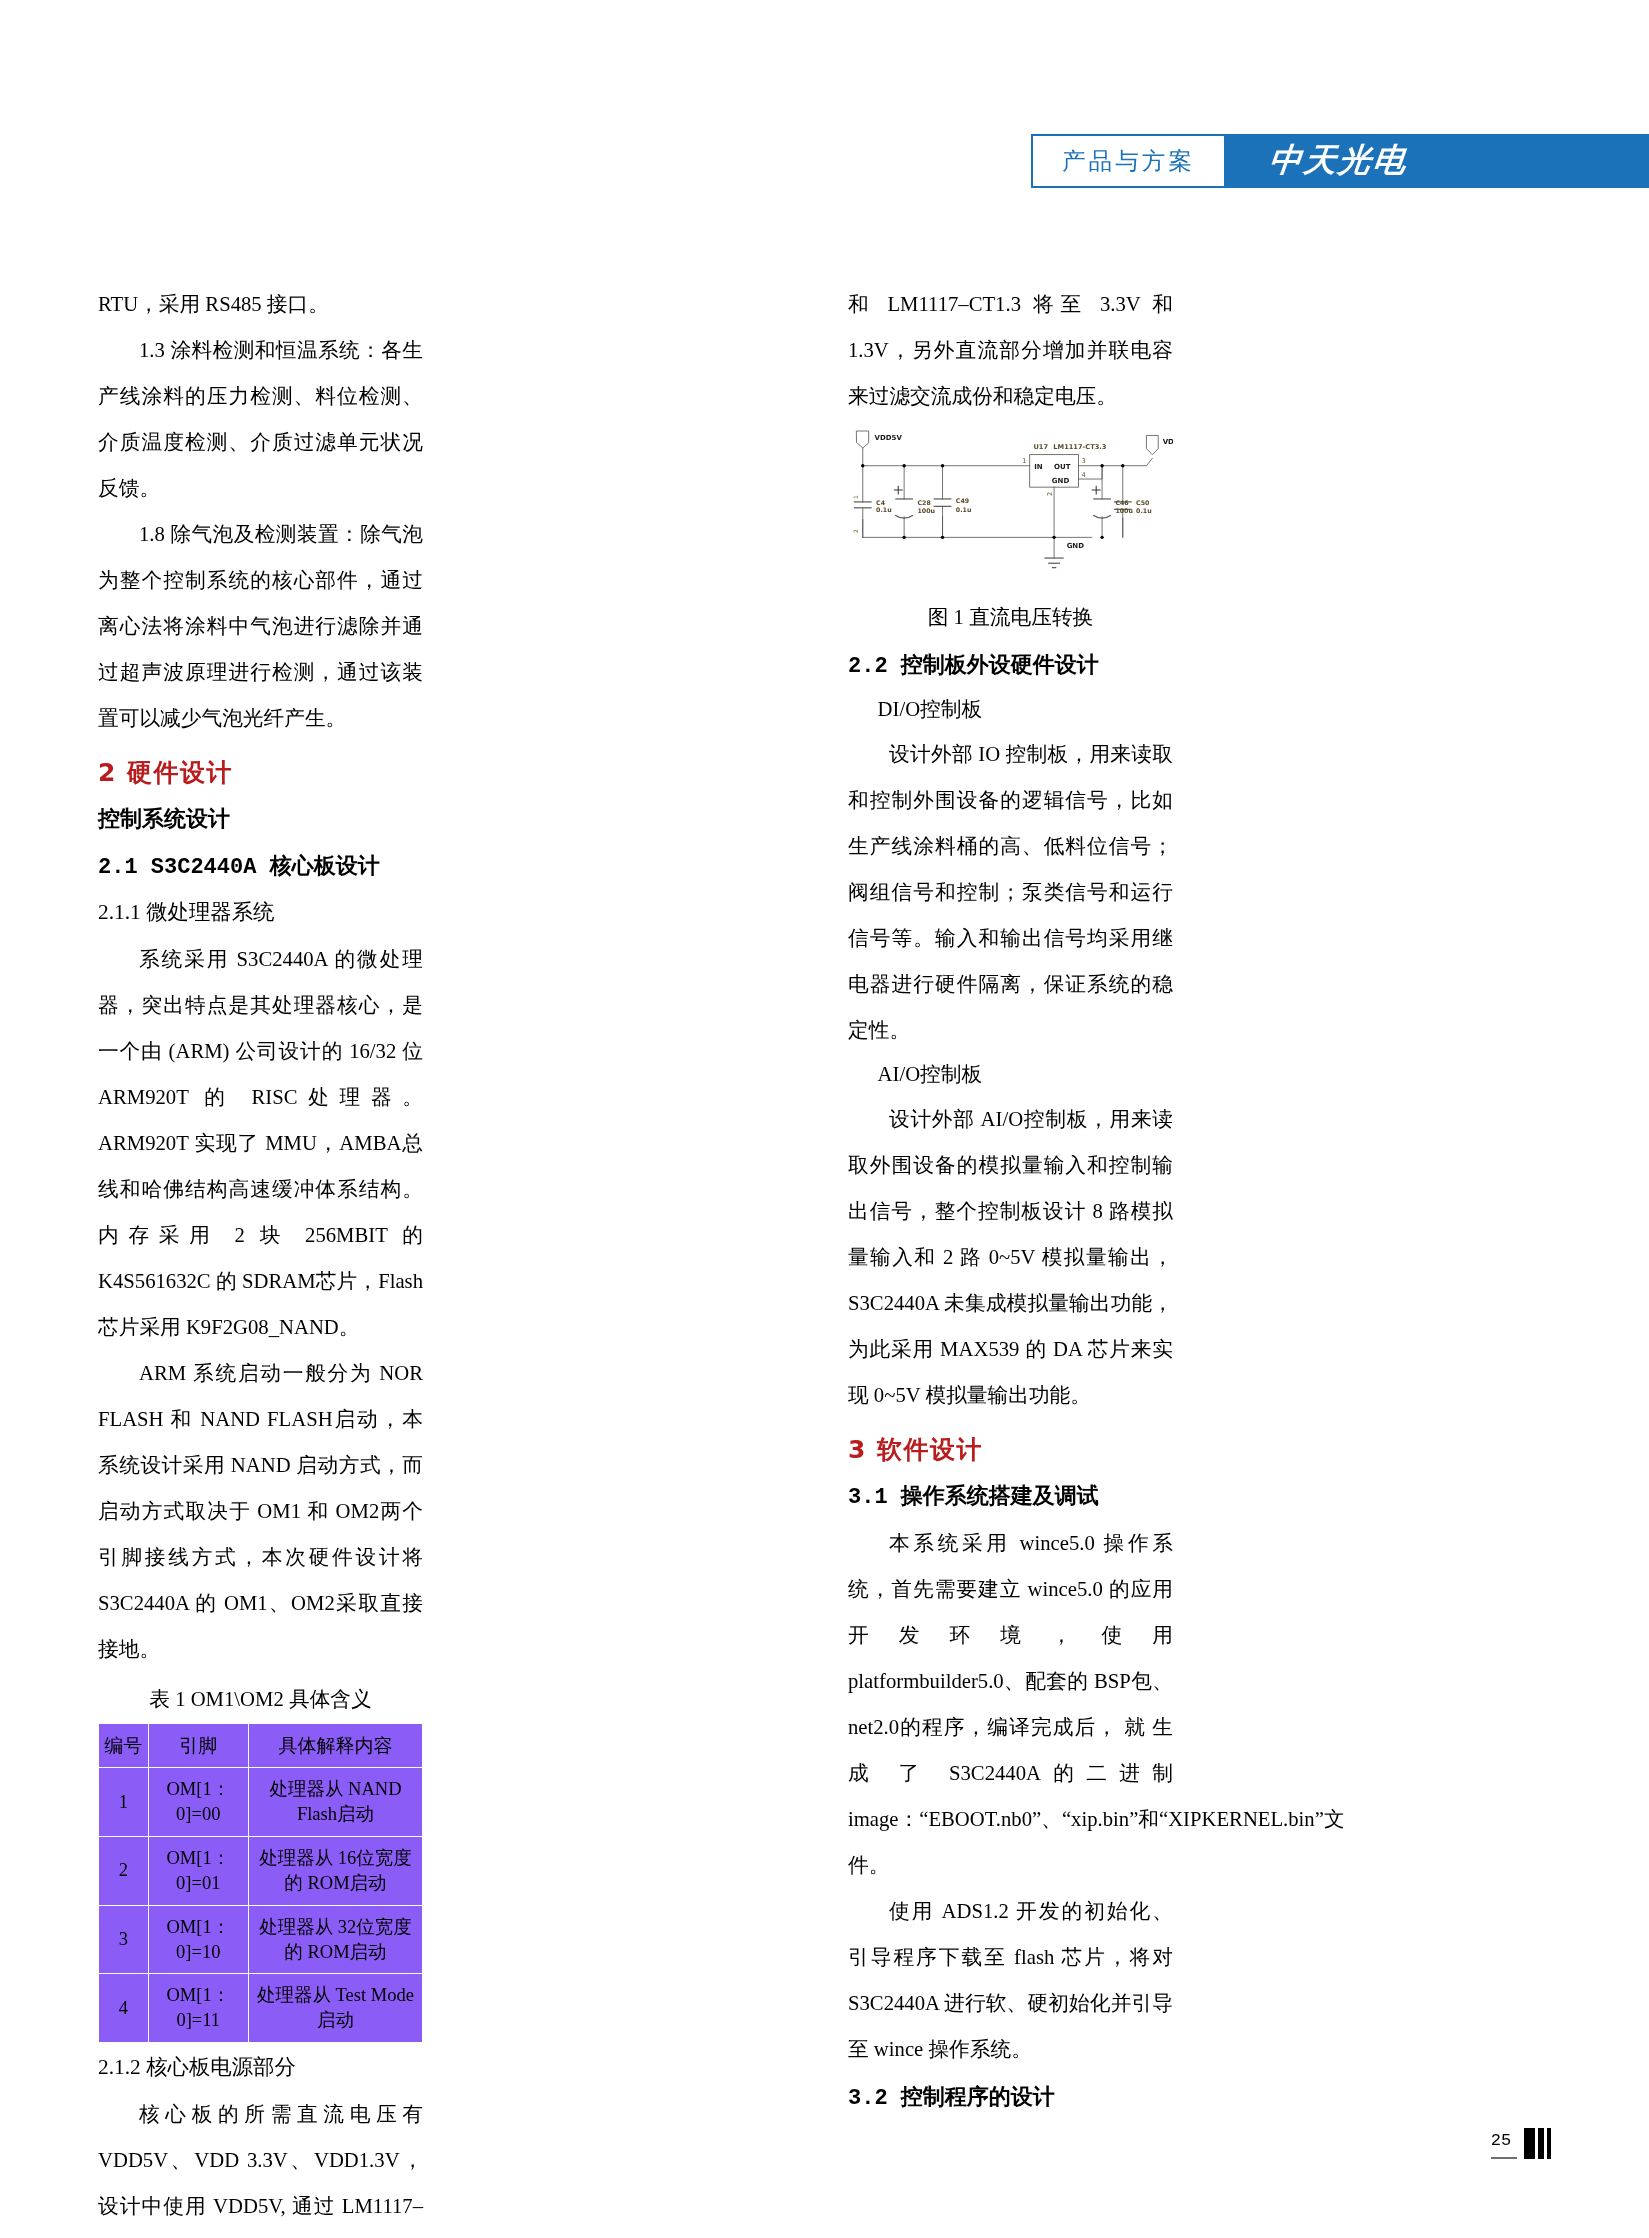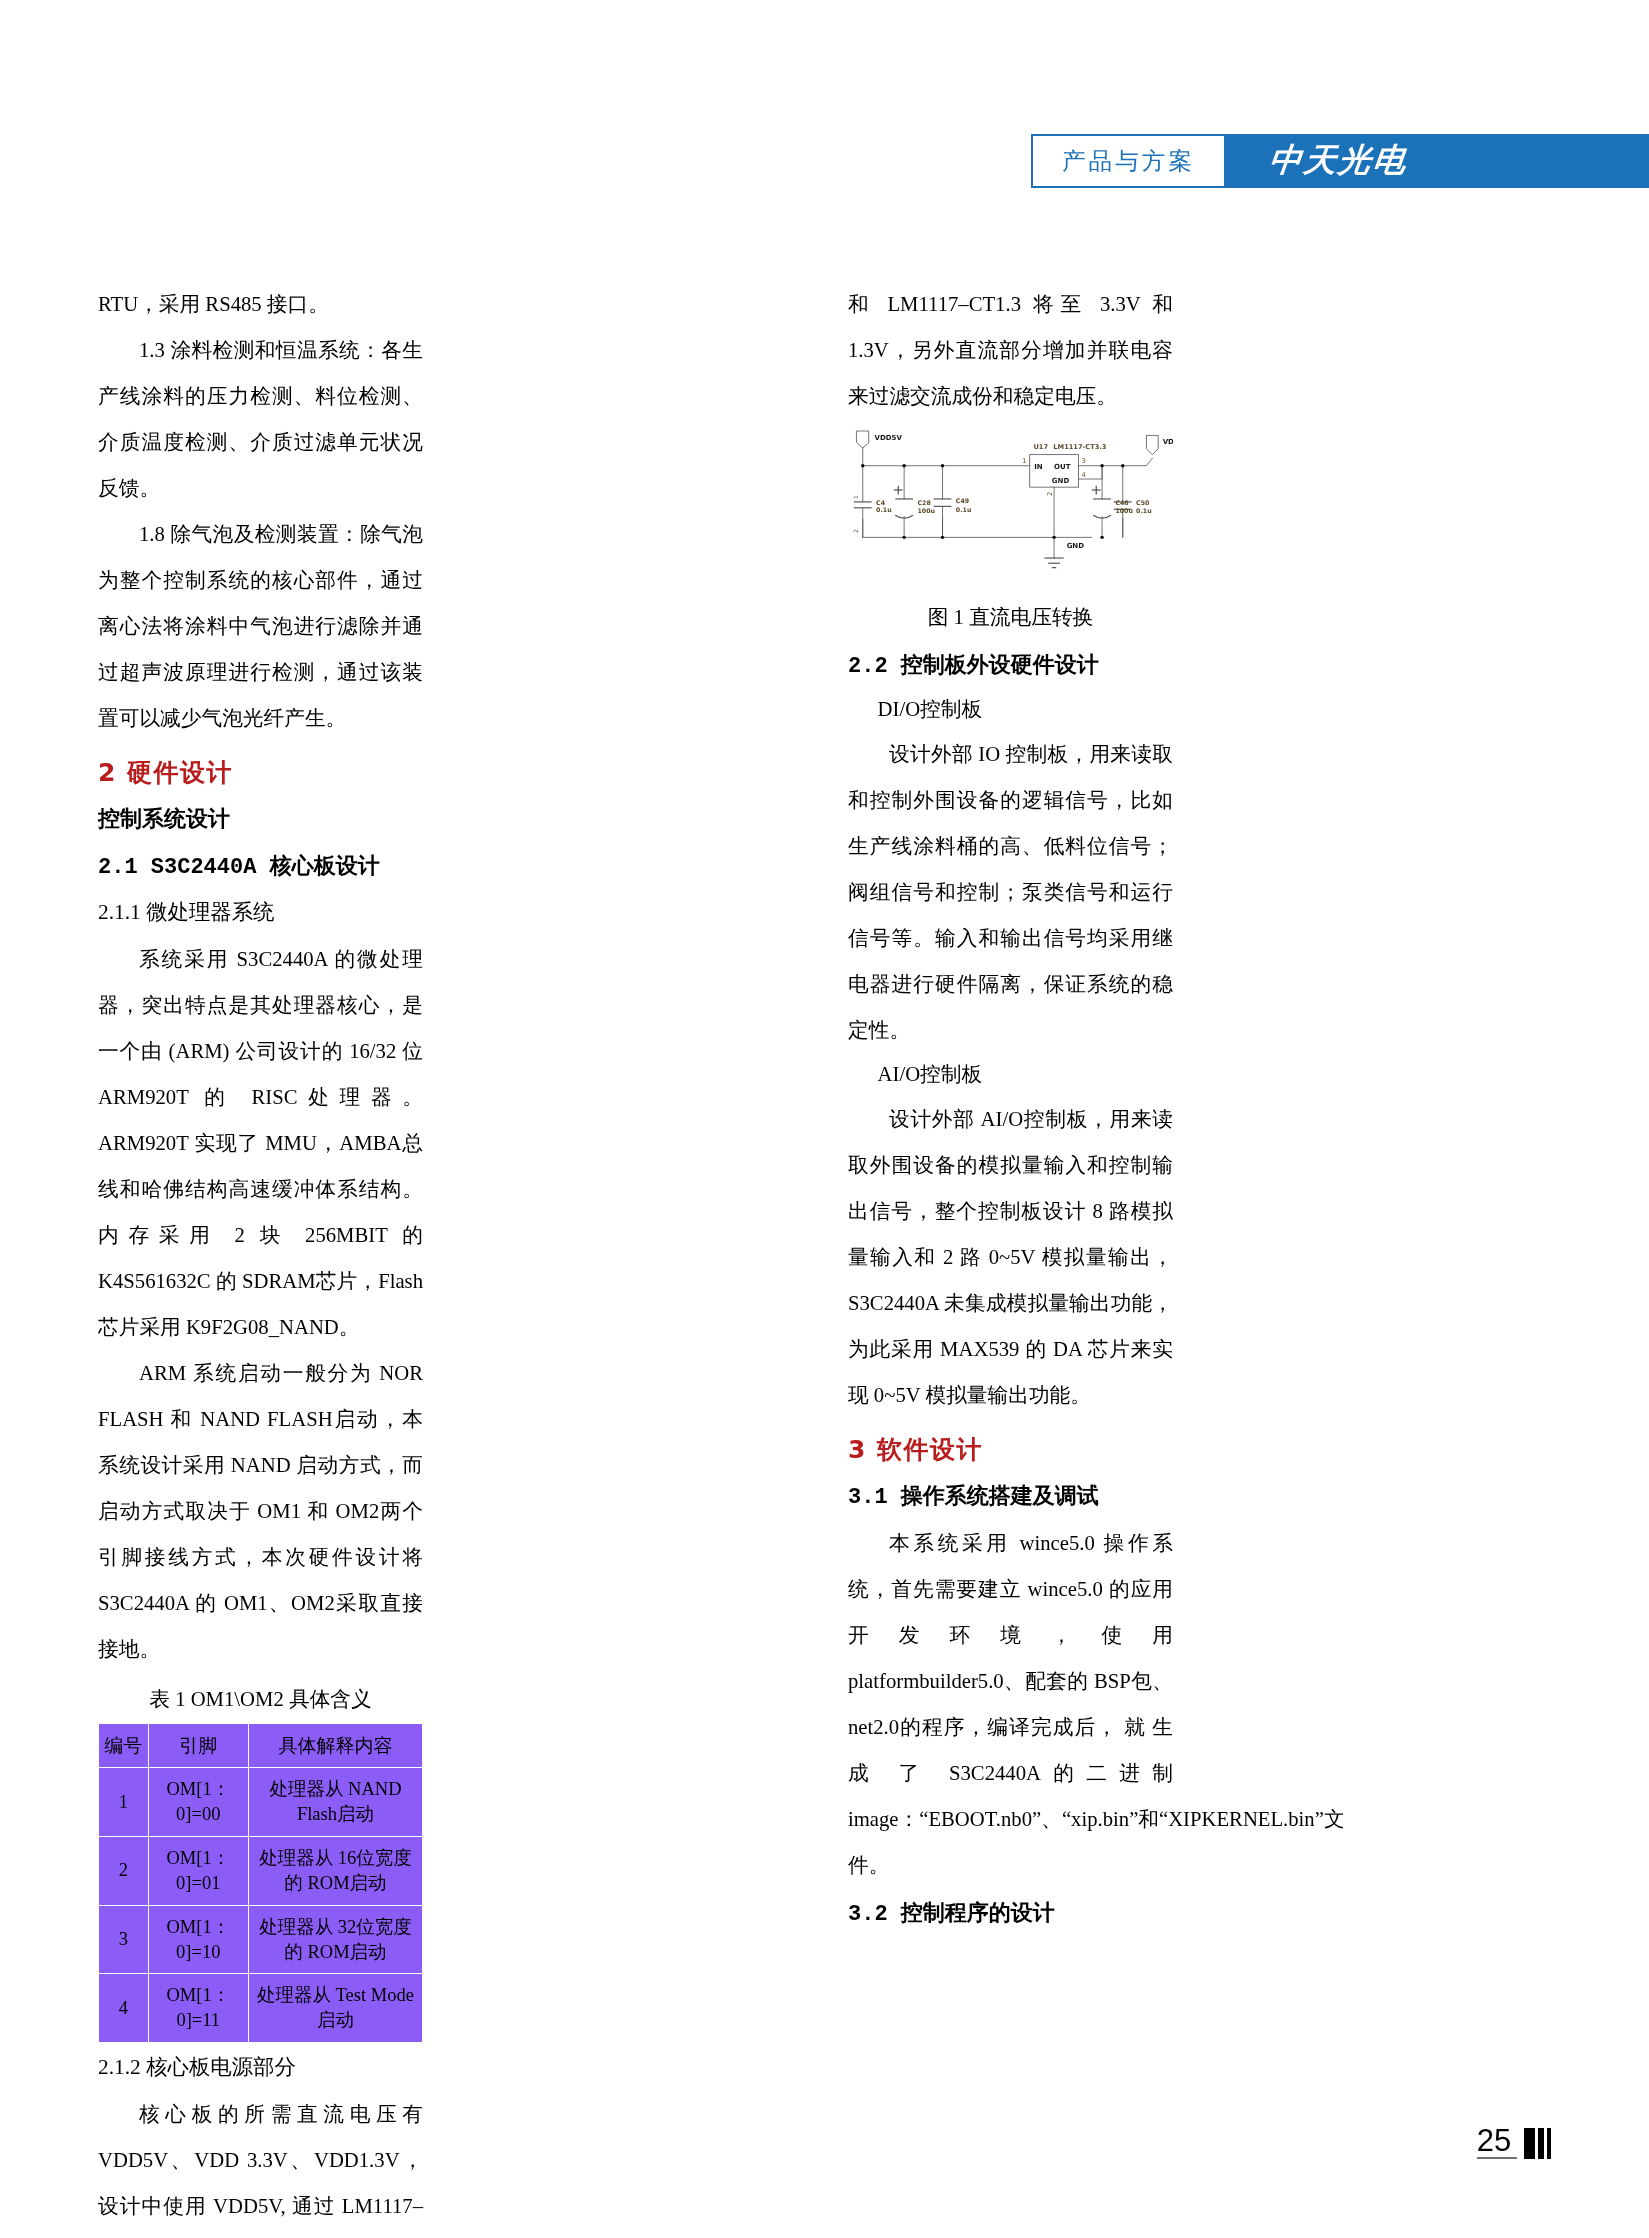--- a/index.html
+++ b/index.html
@@ -154,23 +154,23 @@
   
   .page-footer {
     position: absolute;
     right: 98px;
     bottom: 80px;
     display: flex;
     align-items: flex-end;
     gap: 7.4px;
   }
   .page-num {
-    font-size: 31px;
+    font-size: 17px;
     line-height: 25px;
-    font-family: Liberation Sans, sans-serif;
+    font-family: Liberation Mono, monospace;
     border-bottom: 2.2px solid #6f6f6f;
     padding: 0 5.9px 4.4px 0;
   }
   .page-bars { display: flex; align-items: flex-end; gap: 3.7px; height: 31px; }
   .bar-a { width: 10.3px; height: 31px; background: #000; }
   .bar-b { width: 5.2px;  height: 31px; background: #000; }
   .bar-c { width: 3.7px;  height: 31px; background: #000; }
 </style>
 </head>
 <body>
@@ -383,20 +383,21 @@
   <p class="subhead-indent">AI/O控制板</p>
 
   <p class="body-text">设计外部 AI/O控制板，用来读取外围设备的模拟量输入和控制输出信号，整个控制板设计 8 路模拟量输入和 2 路 0~5V 模拟量输出，S3C2440A 未集成模拟量输出功能，为此采用 MAX539 的 DA 芯片来实现 0~5V 模拟量输出功能。</p>
 
   <h2 class="sec-blue">3 软件设计</h2>
 
   <h3 class="sec-bold">3.1 操作系统搭建及调试</h3>
 
   <p class="body-text">本系统采用 wince5.0 操作系统，首先需要建立 wince5.0 的应用开发环境，使用 platformbuilder5.0、配套的 BSP包、net2.0的程序，编译完成后， 就 生 成 了 S3C2440A的二进制 image：“EBOOT.nb0”、“xip.bin”和“XIPKERNEL.bin”文件。</p>
 
+  <p class="body-text">使用 ADS1.2 开发的初始化、引导程序下载至 flash 芯片，将对 S3C2440A 进行软、硬初始化并引导至 wince 操作系统。</p>
 
   <h3 class="sec-bold">3.2 控制程序的设计</h3>
 </div>
 
 <div class="page-footer">
   <div class="page-num">25</div>
   <div class="page-bars">
     <div class="bar-a"></div>
     <div class="bar-b"></div>
     <div class="bar-c"></div>

